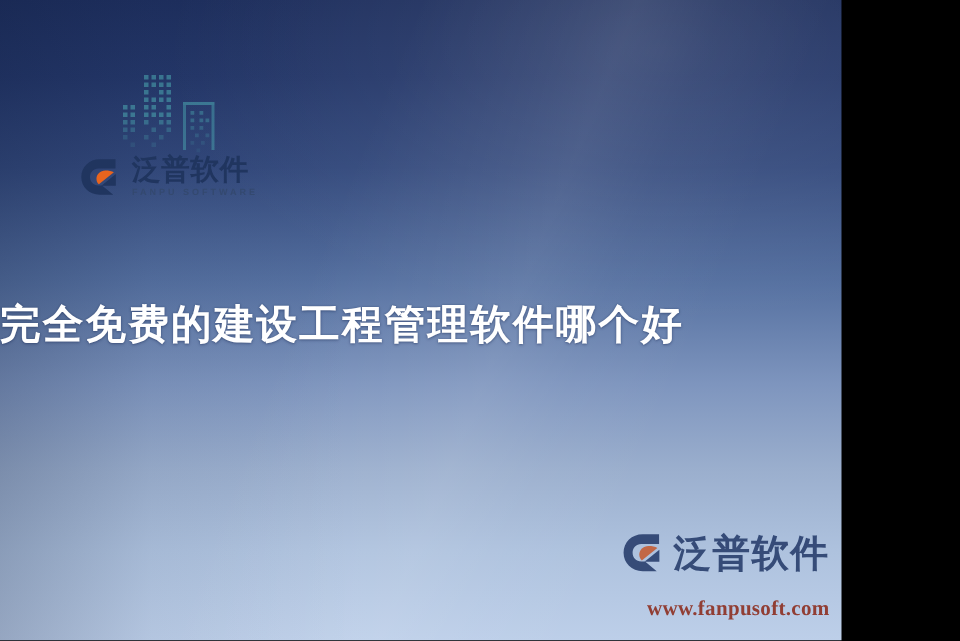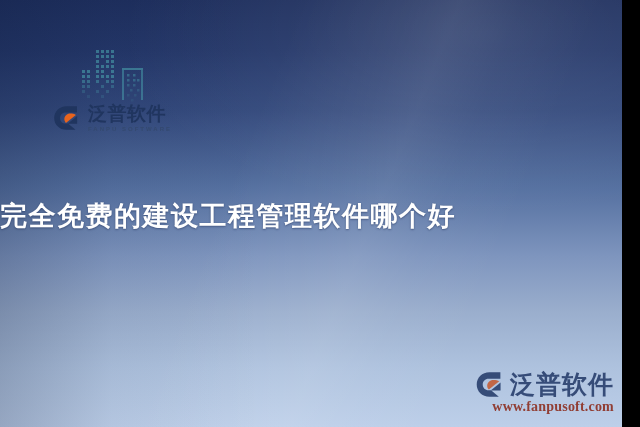--- a/index.html
+++ b/index.html
@@ -7,21 +7,21 @@
     margin: 0;
     padding: 0;
     background: #000;
   }
   body {
     font-family: "Liberation Sans", sans-serif;
   }
 
   .banner {
     position: relative;
-    width: 622px;
+    width: 561px;
     height: 427px;
     overflow: hidden;
     
     background:
       linear-gradient(
         180deg,
         #1e2f5e 0%,
         #243769 12%,
         #33497c 26%,
         #5570a0 44%,
@@ -159,21 +159,21 @@
   .wm-cn {
     font-family: "DejaVu Sans", "Liberation Sans", sans-serif;
     font-size: 25px;
     font-weight: 700;
     color: #2c4270;
     letter-spacing: 1px;
     line-height: 1;
     white-space: nowrap;
   }
   .wm-url {
-    margin-top: 2px;
+    margin-top: 18px;
     font-family: "Liberation Serif", serif;
     font-size: 14px;
     font-weight: 700;
     color: #8e3326;
     letter-spacing: 0.2px;
     line-height: 1;
     white-space: nowrap;
   }
 </style>
 </head>

